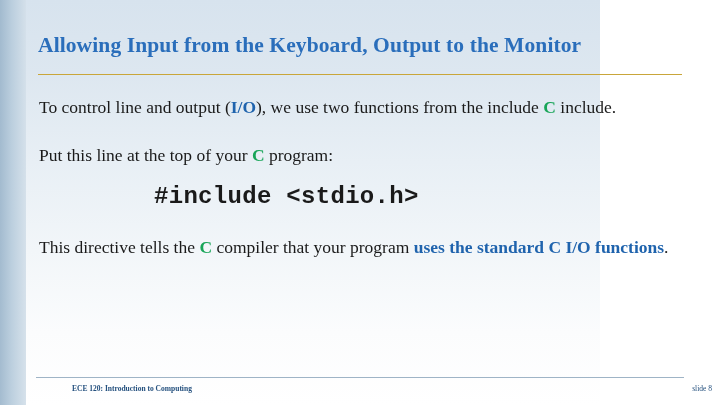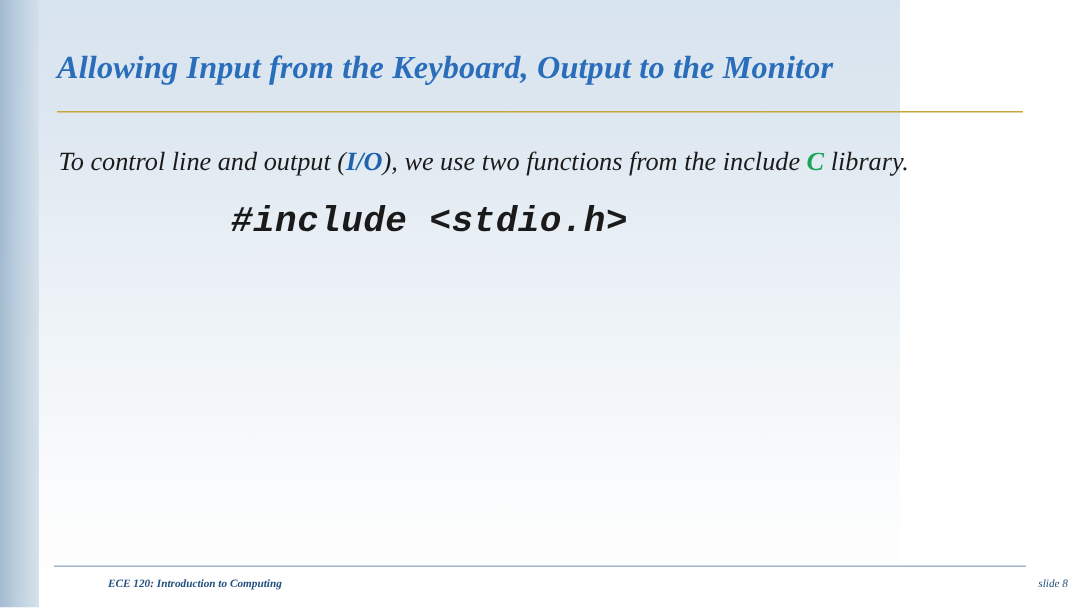--- a/index.html
+++ b/index.html
@@ -11,21 +11,20 @@
     height: 405px;
     overflow: hidden;
     font-family: "Liberation Serif", serif;
   }
   .slide {
     position: relative;
     width: 600px;
     height: 405px;
     box-sizing: border-box;
     background: linear-gradient(180deg, #d7e3ee 0%, #dde7f0 18%, #e8eff5 40%, #f2f6f9 62%, #fbfcfd 82%, #ffffff 100%);
-    font-style: italic;
   }
   .edge-left {
     position: absolute;
     left: 0;
     top: 0;
     width: 26px;
     height: 405px;
     background: linear-gradient(90deg, #9fb8cd 0%, #b9cddd 45%, #d4e0ea 100%);
     opacity: 0.95;
   }
@@ -132,25 +131,27 @@
 
   <div class="edge-left"></div>
 
   <div class="title-area">
     <div class="slide-title">Allowing Input from the Keyboard, Output to the Monitor</div>
   </div>
   <div class="title-rule"></div>
 
   <div class="body-area">
 
-    <p class="para p1"><span>To control line and output (</span><span class="blue">I/O</span><span>), we use two functions from the include </span><span class="green">C</span><span> library.</span></p>
+    <p class="para p1"><span>To control line and output (</span><span class="blue">I/O</span><span>), we use two functions from the include </span><span class="green">C</span><span> include.</span></p>
 
+    <p class="para p2"><span>Put this line at the top of your </span><span class="green">C</span><span> program:</span></p>
 
     <div class="code-line">#include &lt;stdio.h&gt;</div>
 
+    <p class="para p3"><span>This directive tells the </span><span class="green">C</span><span> compiler that your program </span><span class="blue">uses the standard C I/O functions</span><span>.</span></p>
 
   </div>
 
   <div class="footer-rule"></div>
   <div class="footer">
     <div class="footer-left">ECE 120: Introduction to Computing</div>
     <div class="footer-right">slide 8</div>
   </div>
 
 </div>

